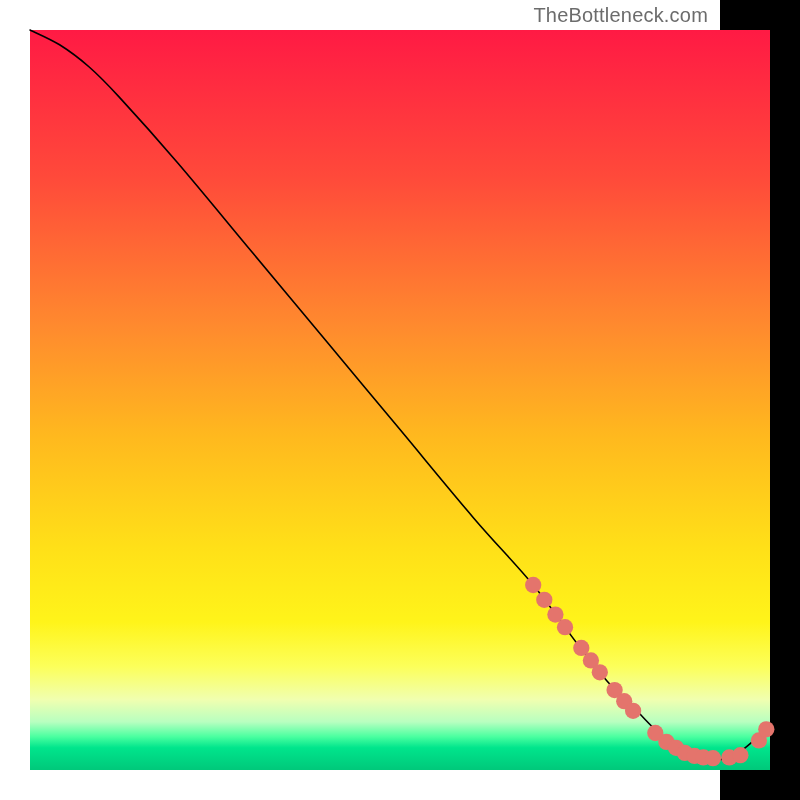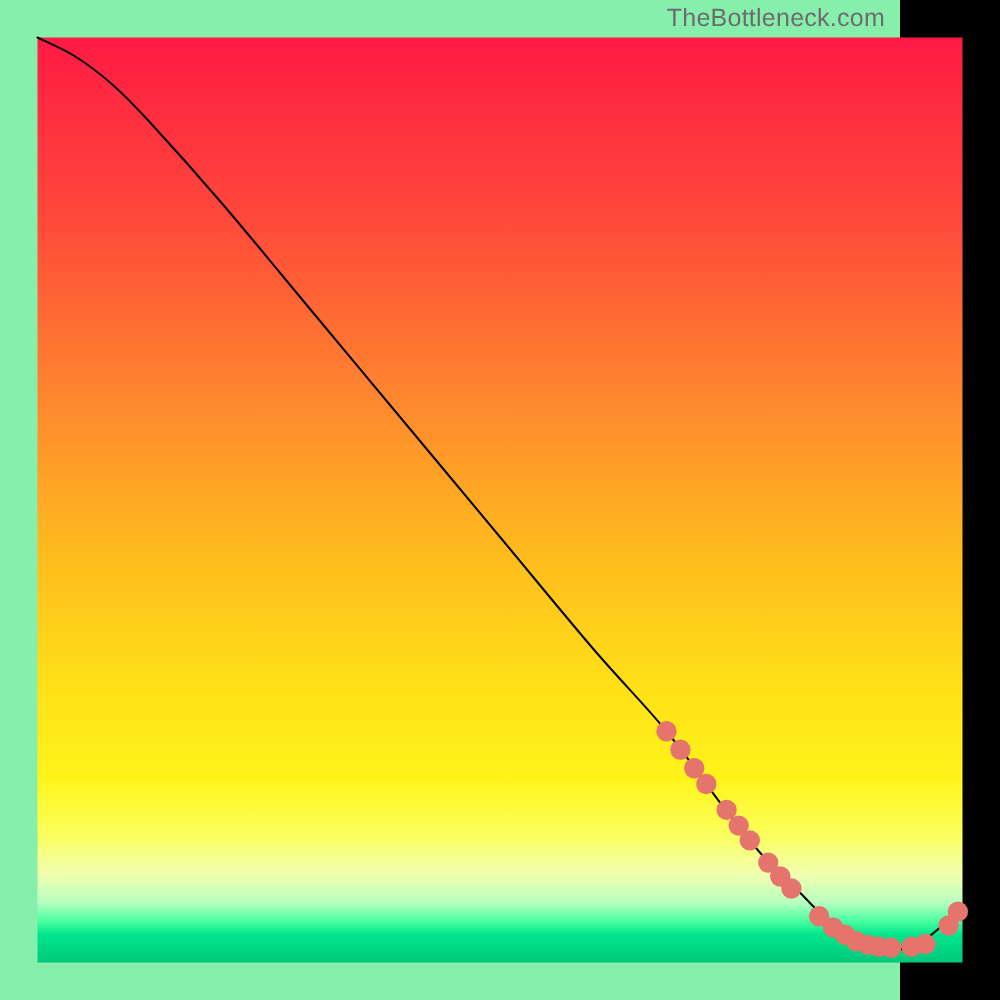--- a/index.html
+++ b/index.html
@@ -1,16 +1,16 @@
 <!DOCTYPE html>
 <html><head>
 <meta charset="utf-8">
 <style>
   html,body{margin:0;padding:0;background:#000;width:800px;height:800px;overflow:hidden;font-family:Arial,Helvetica,sans-serif}
-  .stage{position:relative;width:720px;height:800px;background:#86efac}
+  .stage{position:relative;width:720px;height:800px;background:#ffffff}
   .watermark{position:absolute;top:4px;right:12px;color:#6c6c6c;font-size:20px;font-weight:500;letter-spacing:.2px;user-select:none}
   svg{position:absolute;left:0;top:0}
 </style>
 </head>
 <body>
 
 <div class="stage">
   <div class="watermark">TheBottleneck.com</div>
   <svg id="plot" width="800" height="800" viewBox="0 0 800 800">
       <defs>

